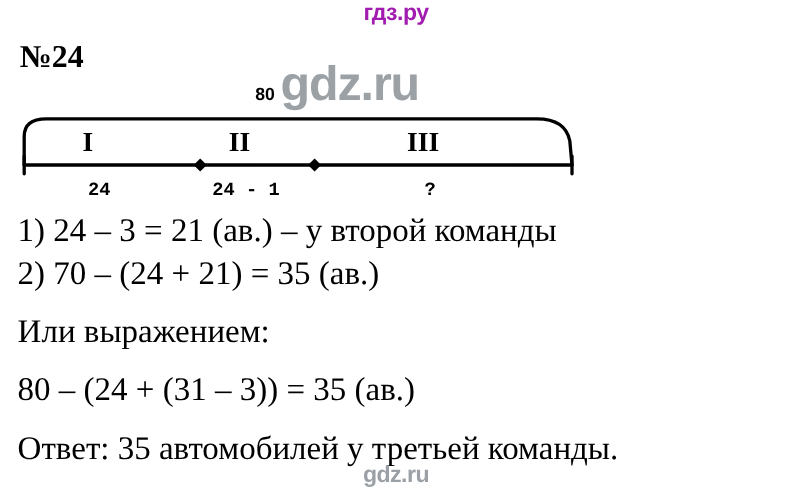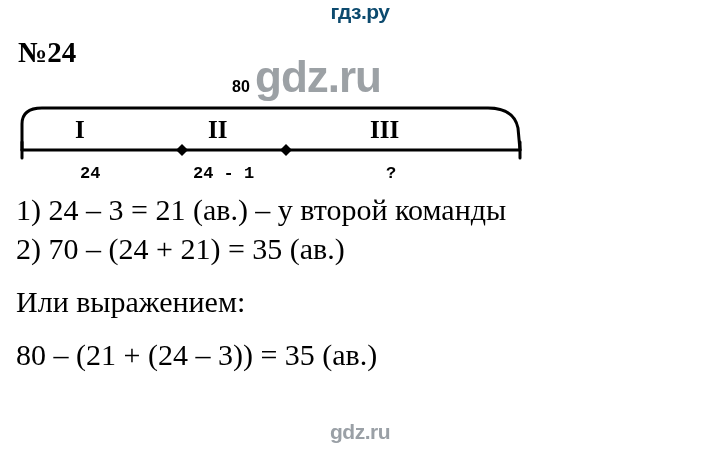--- a/index.html
+++ b/index.html
@@ -19,21 +19,21 @@
   
   .wm-top {
     position: absolute;
     left: 0;
     top: 0;
     width: 720px;
     text-align: center;
     font-family: "Liberation Sans", sans-serif;
     font-weight: bold;
     font-size: 21px;
-    color: #0c4a6e;
+    color: #a21caf;
     letter-spacing: -0.5px;
   }
   .wm-bottom {
     position: absolute;
     left: 0;
     top: 420px;
     width: 720px;
     text-align: center;
     font-family: "Liberation Sans", sans-serif;
     font-weight: bold;
@@ -150,16 +150,17 @@
 
   <div class="under-label u-24">24</div>
   <div class="under-label u-24-3">24 - 1</div>
   <div class="under-label u-q">?</div>
 </div>
 
 <div class="solution">
   <div class="line">1) 24 – 3 = 21 (ав.) – у второй команды</div>
   <div class="line">2) 70 – (24 + 21) = 35 (ав.)</div>
   <div class="line gap">Или выражением:</div>
-  <div class="line gap">80 – (21 + (24 – 3)) = 35 (ав.)</div>
+  <div class="line gap">80 – (24 + (31 – 3)) = 35 (ав.)</div>
+  <div class="line gap">Ответ: 35 автомобилей у третьей команды.</div>
 </div>
 
 <div class="wm-bottom">gdz.ru</div>
 
 </body></html>

